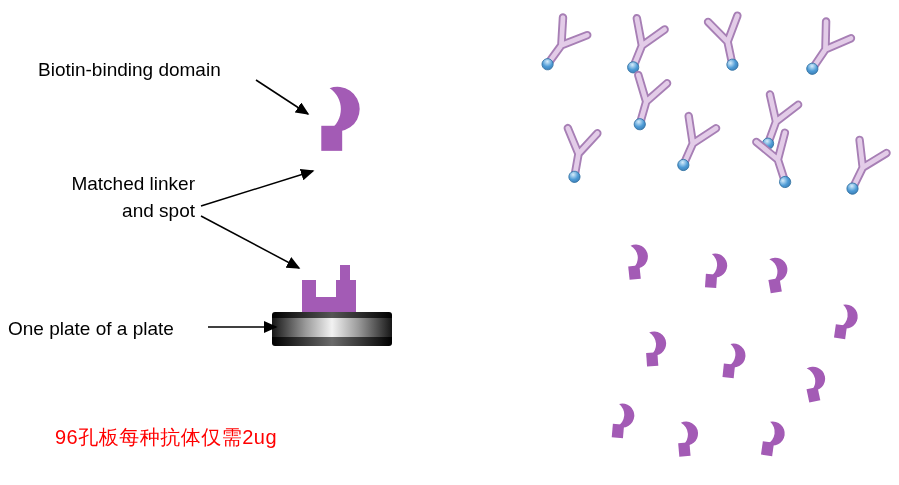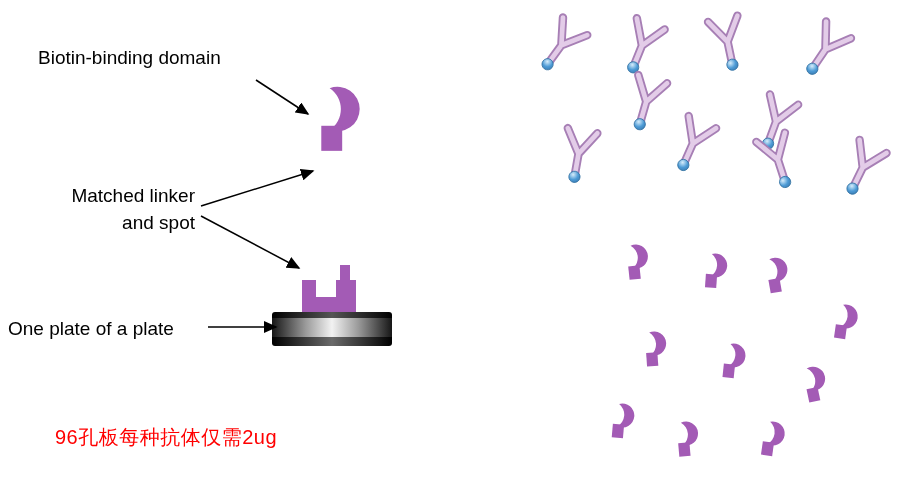--- a/index.html
+++ b/index.html
@@ -36,23 +36,23 @@
       <path d="M32,62 V38 M32,38 L16,13 M32,38 L48,13" stroke="var(--antibody-outline,#A77FB5)" stroke-width="9" fill="none" stroke-linecap="round" stroke-linejoin="round"></path>
       <path d="M32,62 V38 M32,38 L16,13 M32,38 L48,13" stroke="var(--antibody-fill,#E3CCE8)" stroke-width="5" fill="none" stroke-linecap="round" stroke-linejoin="round"></path>
       <circle cx="32" cy="63" r="6" fill="url(#gradBiotin)" stroke="#2F6FA0" stroke-width="0.8"></circle>
     </symbol>
     <symbol id="spot-sym" viewBox="0 0 58 56">
       <path d="M2,18 H16 V35 H36 V18 H40 V3 H50 V18 H56 V54 H2 Z" fill="var(--shape-purple,#A35BB5)"></path>
     </symbol>
   </defs>
 </svg>
 
-<div class="abs label" style="left:38px;top:44px;">Biotin-binding domain</div>
+<div class="abs label" style="left:38px;top:56px;">Biotin-binding domain</div>
 
-<div class="abs label label-right" style="left:30px;top:182px;width:165px;">
+<div class="abs label label-right" style="left:30px;top:170px;width:165px;">
   <div>Matched linker</div>
   <div>and spot</div>
 </div>
 
 <div class="abs label" style="left:8px;top:315px;">One plate of a plate</div>
 
 <div class="abs note" style="left:55px;top:424px;">96孔板每种抗体仅需2ug</div>
 
 <div class="icon-wrap" style="left:310px;top:84px;width:56px;height:78px;">
   <svg viewBox="0 0 40 56">

